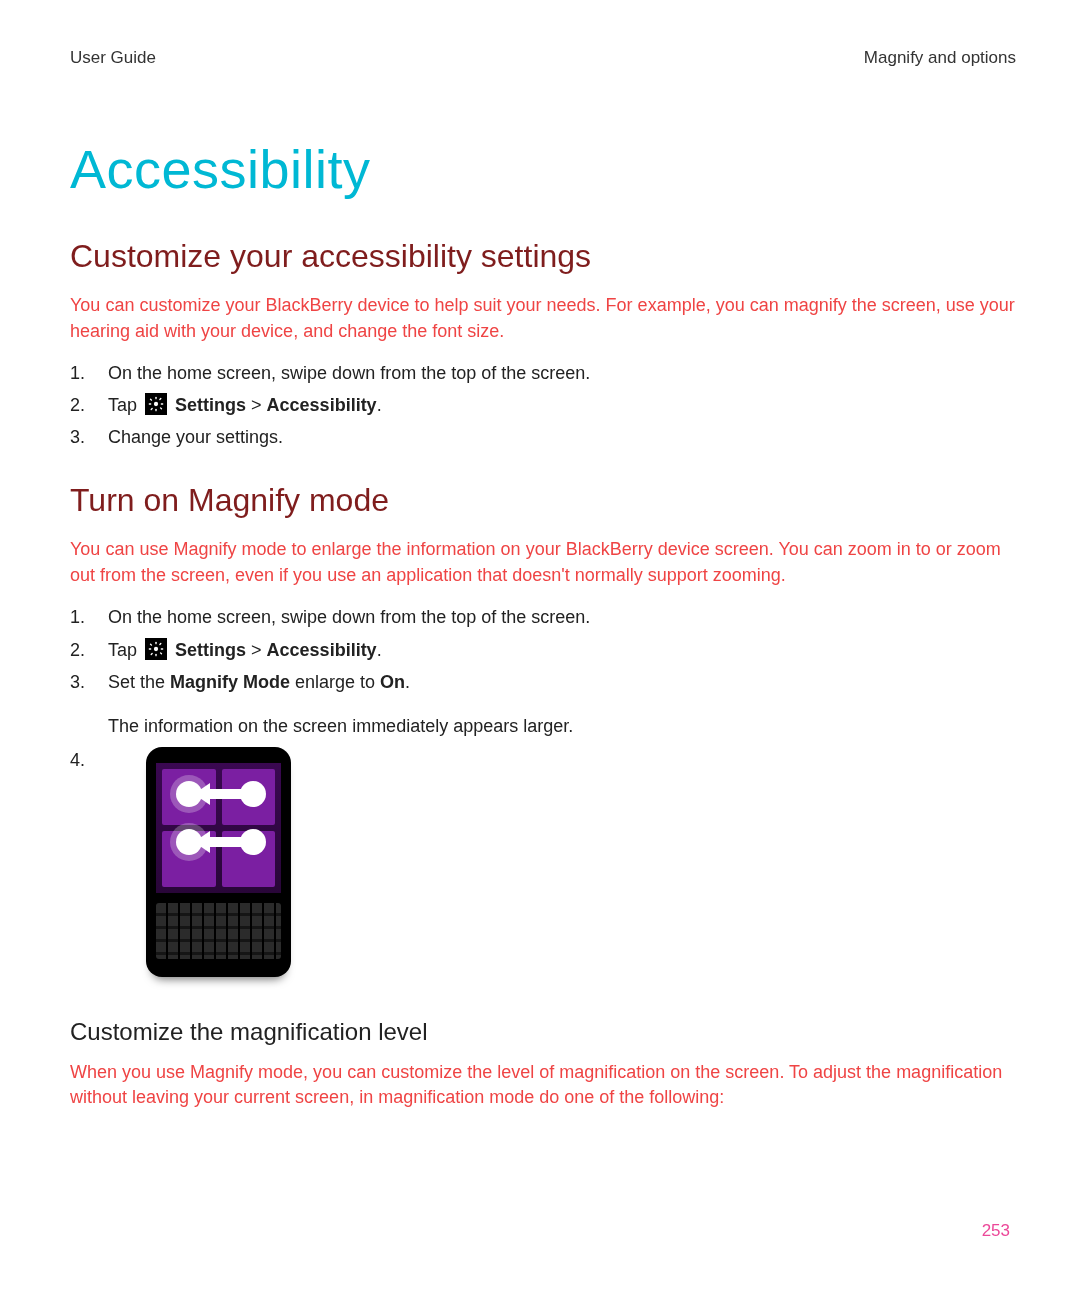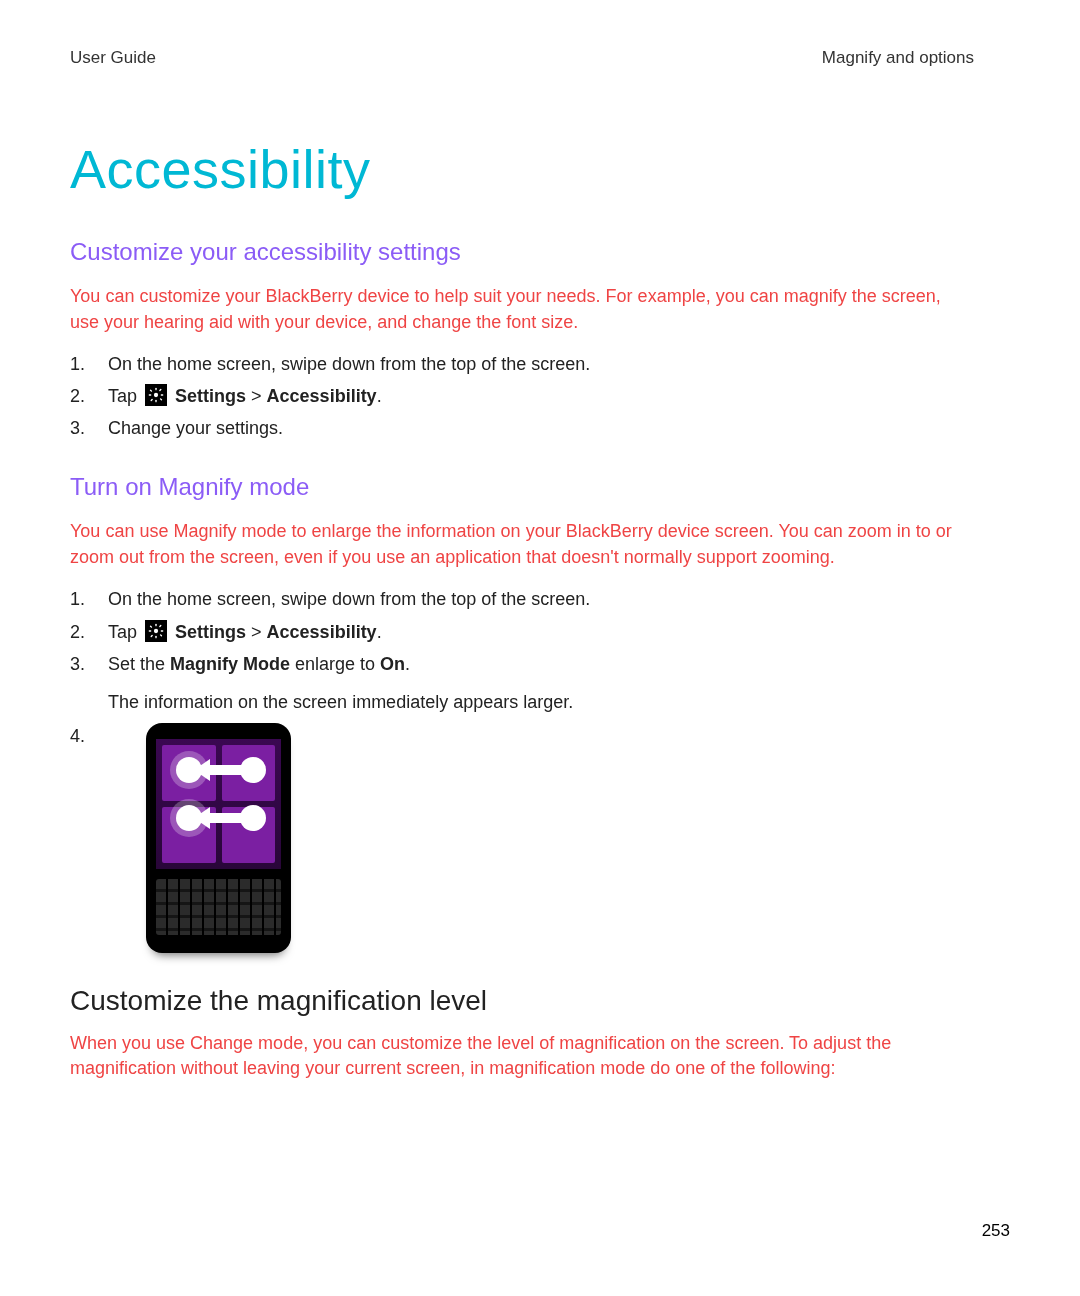--- a/index.html
+++ b/index.html
@@ -9,48 +9,48 @@
   }
   body {
     width: 1080px;
     min-height: 1296px;
     font-family: "Helvetica Neue", Arial, sans-serif;
     color: #1a1a1a;
     position: relative;
     box-sizing: border-box;
   }
   .page {
-    padding: 48px 106px 0 70px;
+    padding: 48px 64px 0 70px;
     box-sizing: border-box;
   }
   .header-row {
     display: flex;
     justify-content: space-between;
     font-size: 17px;
     color: #333;
     margin-bottom: 70px;
   }
   h1.title {
     font-size: 54px;
     font-weight: 300;
     color: #00b8d4;
     margin: 0 0 38px 0;
     letter-spacing: 0.5px;
   }
   h2.section {
+    font-size: 32px;
+    font-weight: 300;
+    color: #7f1d1d;
+    margin: 32px 0 18px 0;
+  }
+  h3.subsection {
     font-size: 24px;
     font-weight: 300;
-    color: #8b5cf6;
-    margin: 32px 0 18px 0;
-  }
-  h3.subsection {
-    font-size: 28px;
-    font-weight: 300;
     color: #222;
-    margin: 32px 0 14px 0;
+    margin: 41px 0 14px 0;
   }
   p.body {
     font-size: 18px;
     line-height: 1.42;
     margin: 0 0 16px 0;
     color: #ef4444;
   }
   ol.steps {
     list-style: none;
     padding: 0;
@@ -80,21 +80,21 @@
     height: 22px;
     background: #000;
     vertical-align: text-bottom;
     margin: 0 3px;
     align-items: center;
     justify-content: center;
   }
   .gear-icon svg { display: block; }
   .step-sub {
     display: block;
-    margin-top: 12px;
+    margin-top: 18px;
   }
   .phone-fig {
     margin: 8px 0 0 38px;
   }
   .phone {
     width: 145px;
     height: 230px;
     background: #000;
     border-radius: 16px;
     position: relative;
@@ -168,21 +168,21 @@
     width: 0; height: 0;
     border-right: 16px solid #fff;
     border-top: 11px solid transparent;
     border-bottom: 11px solid transparent;
   }
   .page-number {
     position: absolute;
     right: 70px;
     bottom: 55px;
     font-size: 17px;
-    color: #000000;
+    color: #ec4899;
   }
 </style>
 </head>
 <body>
 
 <div class="page">
 
   <div class="header-row">
     <span>User Guide</span>
     <span>Magnify and options</span>
@@ -285,17 +285,17 @@
               <div class="bar"></div>
               <div class="knob-end"></div>
           </div>
           <div class="keyboard"></div>
         </div>
       </div>
     </li>
   </ol>
 
   <h3 class="subsection">Customize the magnification level</h3>
-  <p class="body">When you use Change mode, you can customize the level of magnification on the screen. To adjust the magnification without leaving your current screen, in magnification mode do one of the following:</p>
+  <p class="body">When you use Magnify mode, you can customize the level of magnification on the screen. To adjust the magnification without leaving your current screen, in magnification mode do one of the following:</p>
 
 </div>
 
 <div class="page-number">253</div>
 
 </body></html>

